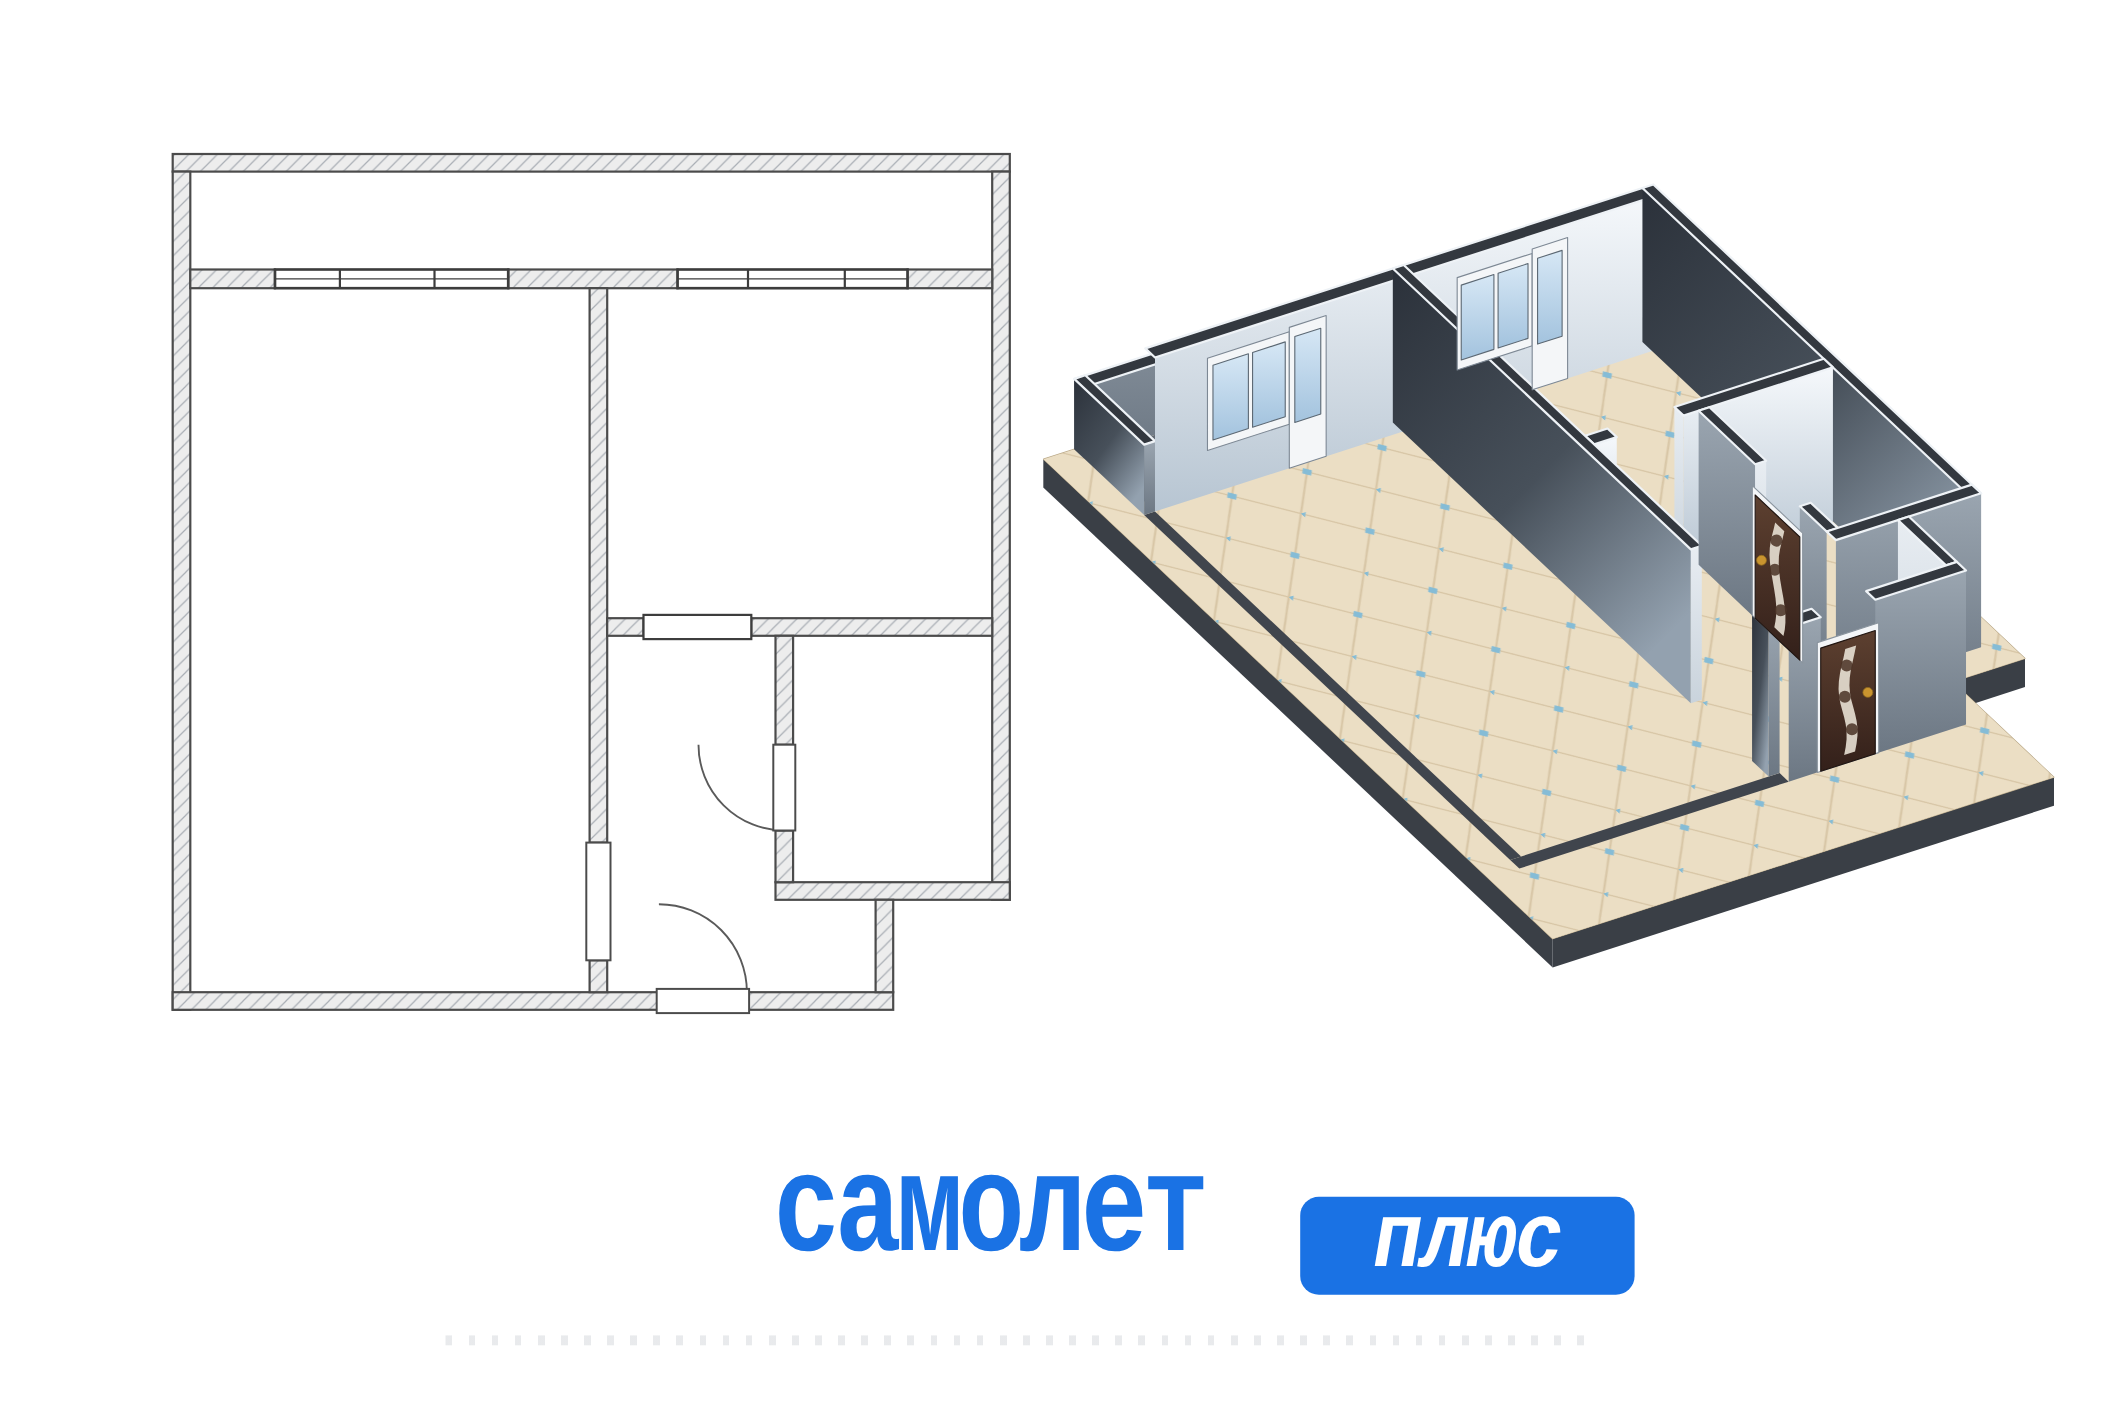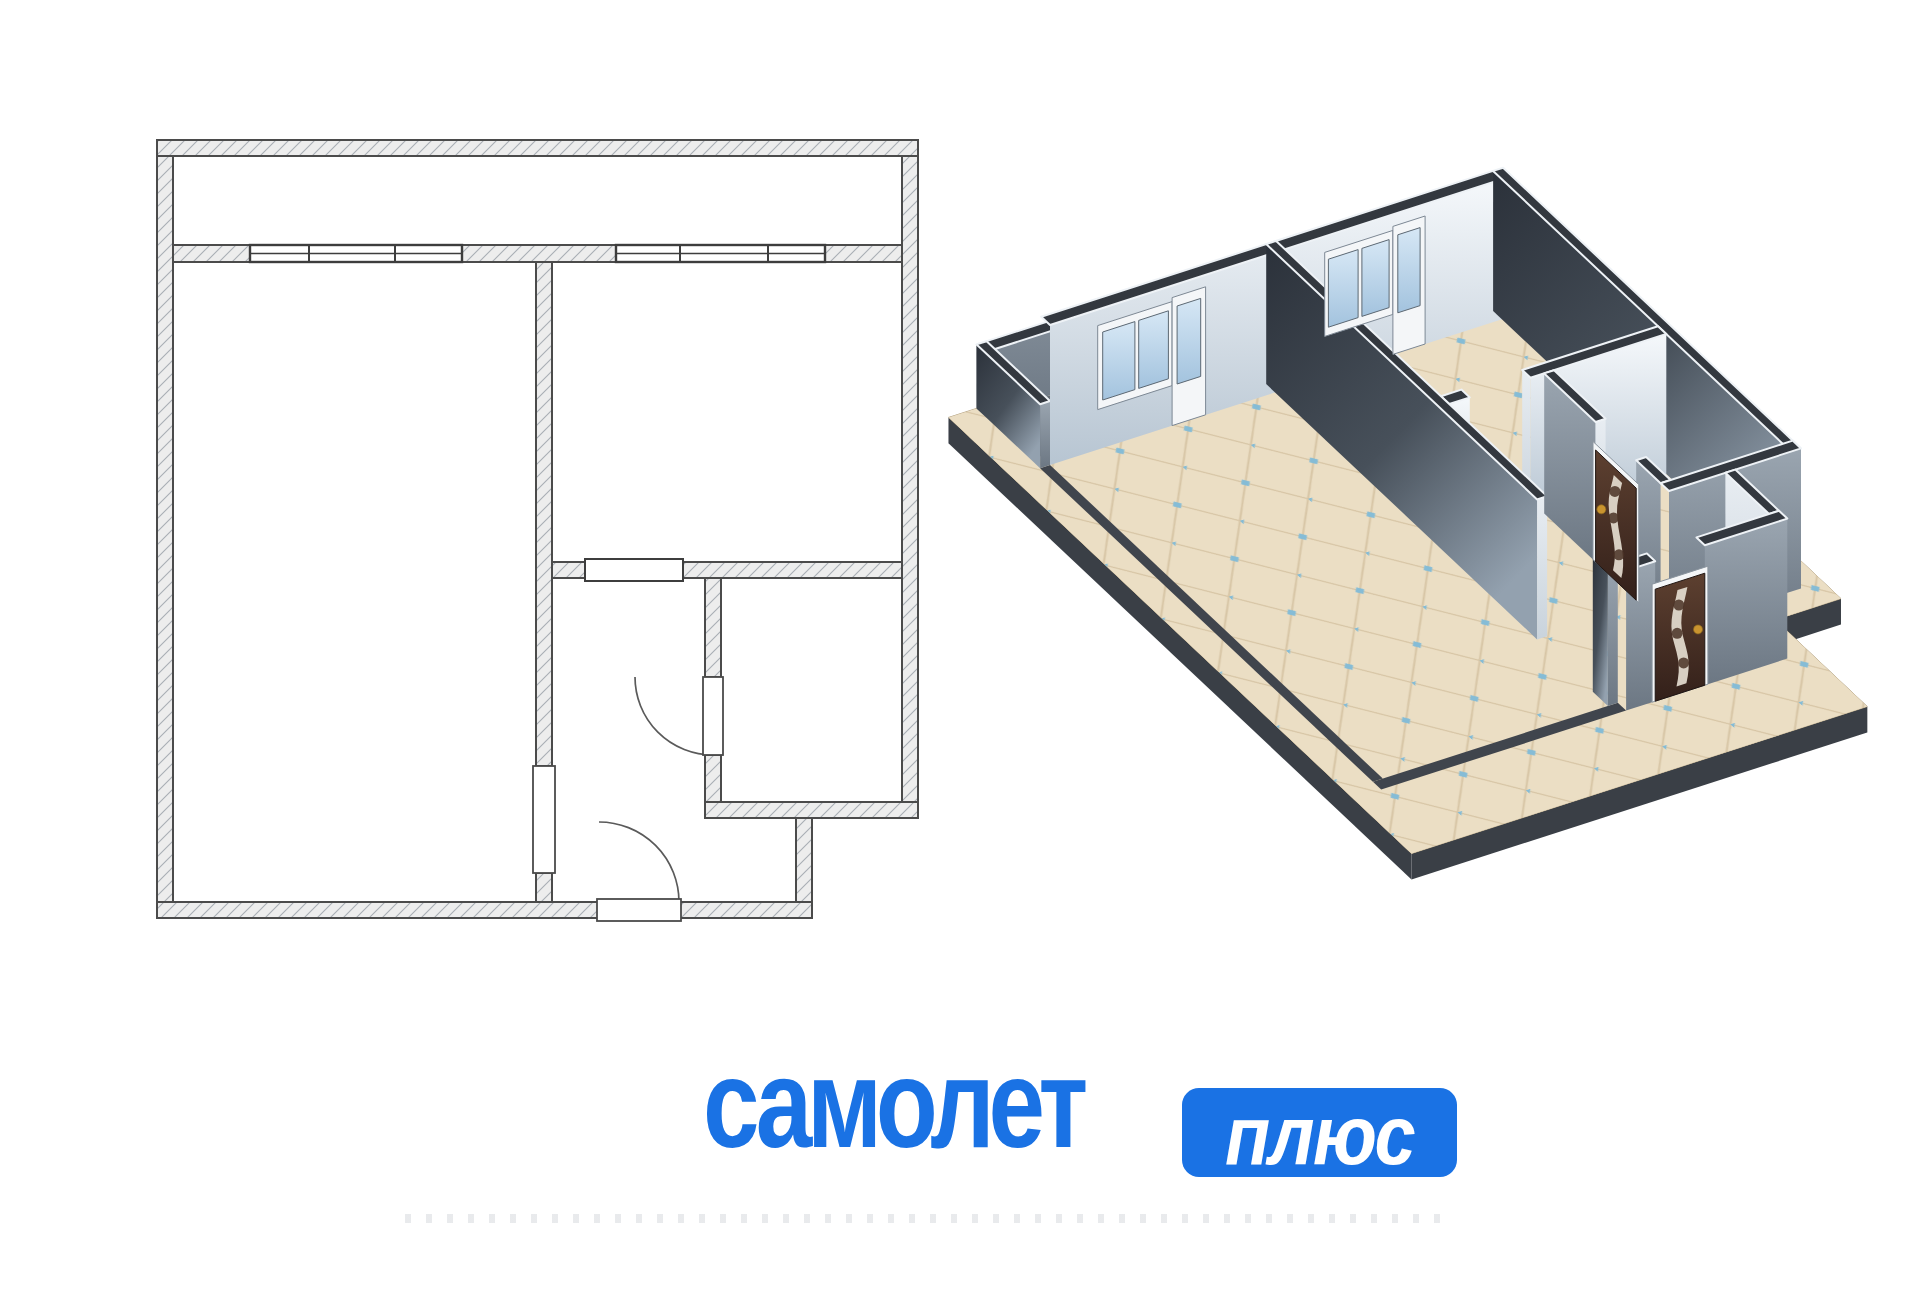--- a/index.html
+++ b/index.html
@@ -1,23 +1,23 @@
 <!DOCTYPE html>
 <html><head>
 <meta charset="utf-8">
 <style>
   html,body{margin:0;padding:0;background:#fff;}
   .page{position:relative;width:1920px;height:1294px;background:#fff;overflow:hidden;
-        font-family:Liberation Sans, sans-serif;}
+        font-family:Liberation Mono, monospace;}
   .canvas-svg{position:absolute;left:0;top:0;}
   .brand{position:absolute;left:703px;top:1040px;height:160px;}
   .brand-word{position:absolute;left:0;top:0;font-size:127px;line-height:127px;font-weight:700;
     letter-spacing:-0.05em;transform:scaleX(0.80);transform-origin:left top;}
-  .brand-badge{position:absolute;left:479px;top:48px;width:275px;height:89px;border-radius:17px;
-    display:flex;align-items:flex-end;justify-content:center;}
+  .brand-badge{position:absolute;left:479px;top:48px;width:304px;height:89px;border-radius:17px;
+    display:flex;align-items:flex-start;justify-content:center;}
   .brand-badge span{font-size:84px;line-height:84px;font-weight:700;font-style:italic;
     letter-spacing:-0.02em;transform:scaleX(0.88);}
   .watermark{position:absolute;left:405px;top:1214px;width:1040px;height:9px;opacity:0.55;
     background:repeating-linear-gradient(90deg, rgba(110,120,135,0.28) 0 6px, rgba(110,120,135,0) 6px 21px);}
 </style>
 </head>
 <body>
 
 <div class="page">
   <svg class="canvas-svg" id="drawing" width="1920" height="1294" viewBox="0 0 1920 1294">

